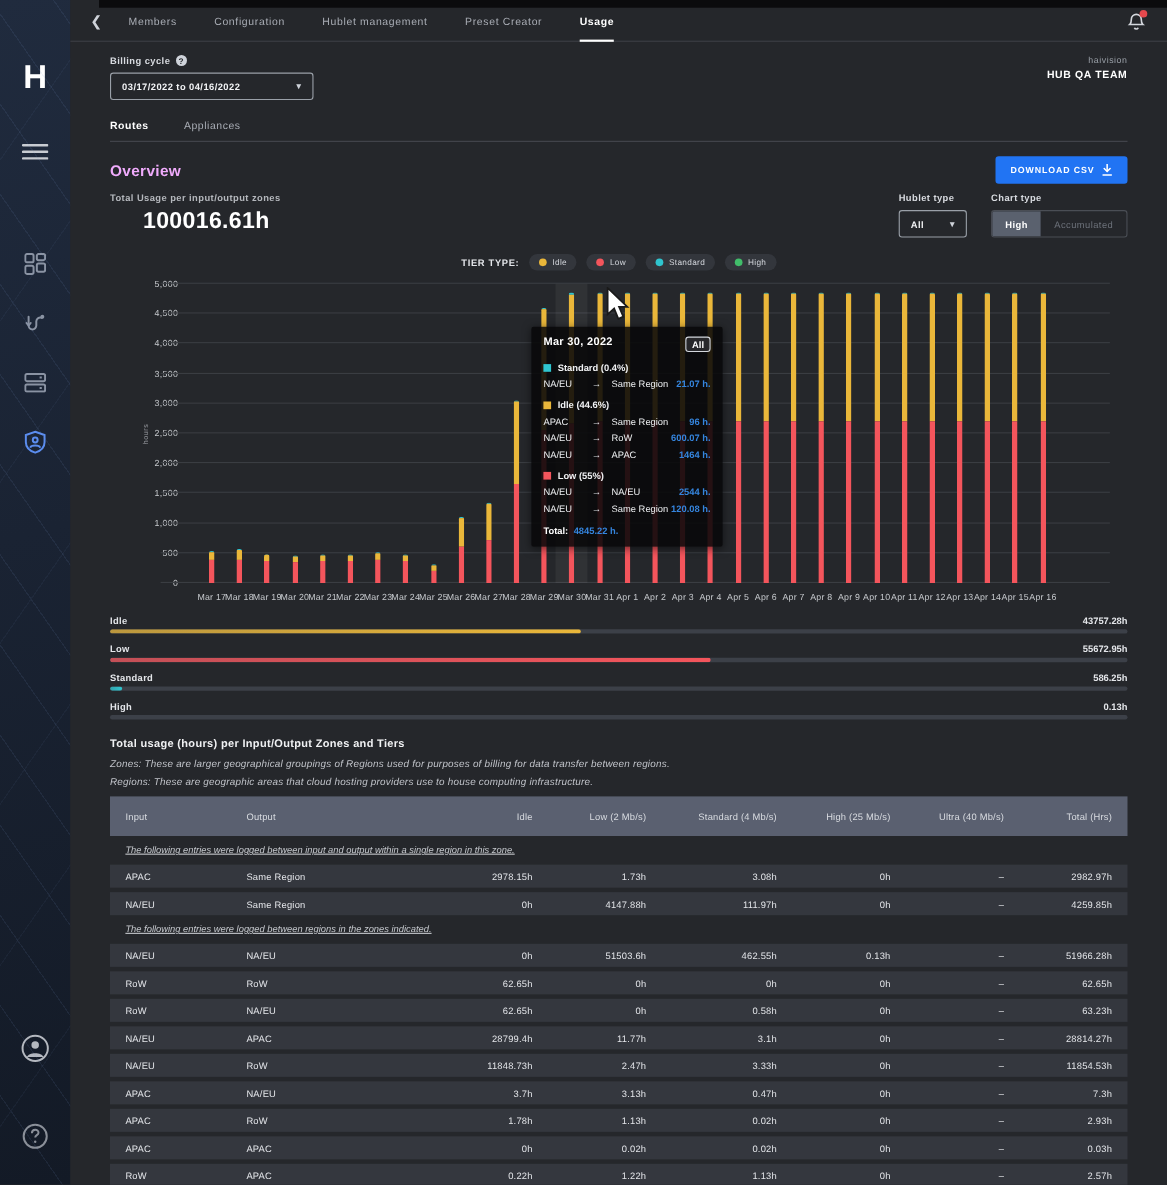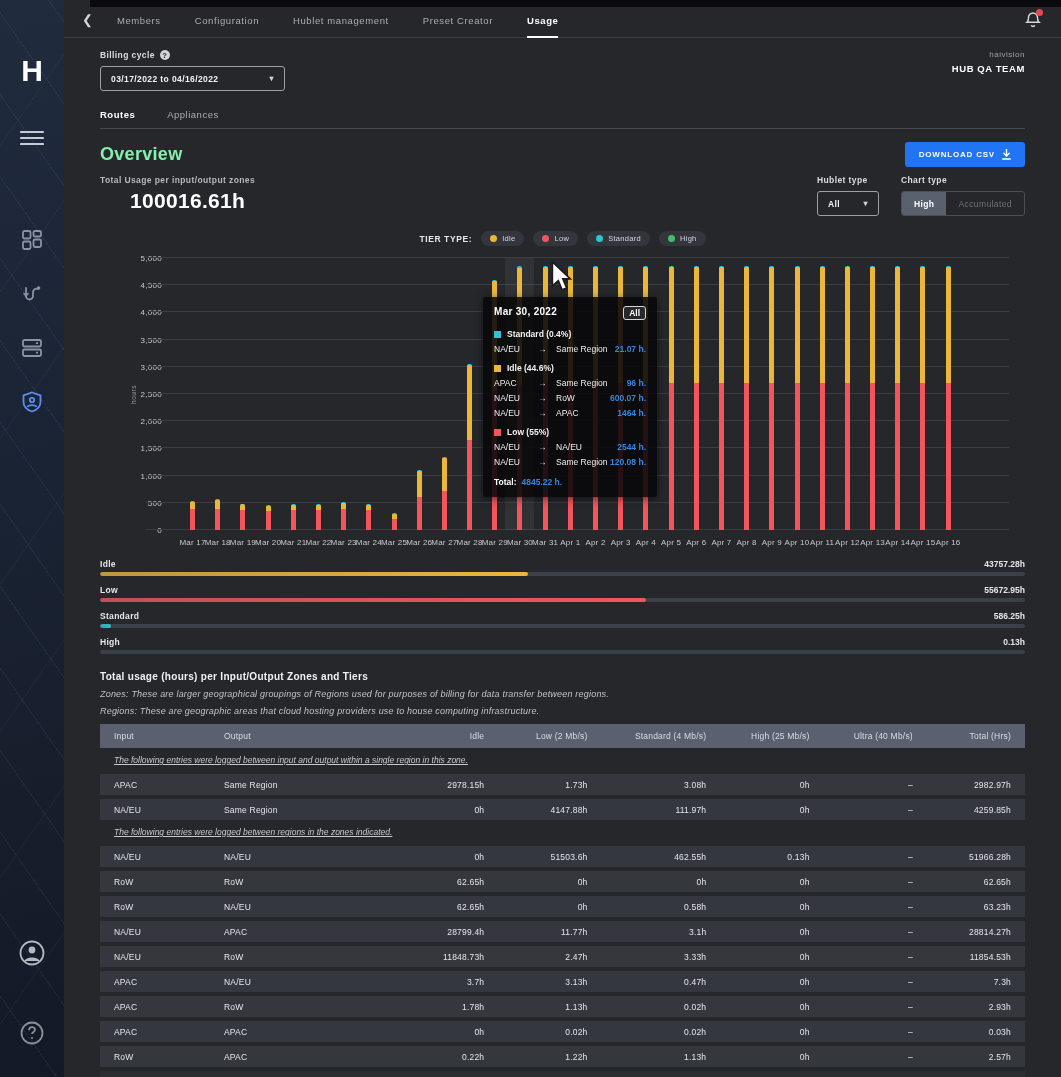--- a/index.html
+++ b/index.html
@@ -46,21 +46,21 @@
   .org .brand { font-size:8px; color:#9aa0a8; letter-spacing:0.5px; }
   .org .team { font-size:9.5px; font-weight:bold; letter-spacing:0.6px; color:#fff; margin-top:4px; }
 
   
   .subtabs { display:flex; gap:32px; margin-top:12px; border-bottom:1px solid #45484e; }
   .subtab { font-size:9.5px; letter-spacing:0.5px; color:#a9adb5; padding:6px 0 8px; cursor:pointer; }
   .subtab.active { color:#fff; font-weight:bold; }
 
   
   .ov-row { display:flex; justify-content:space-between; align-items:center; margin-top:13px; }
-  .ov-title { font-size:18px; font-weight:bold; letter-spacing:0.3px; color:#86efac; }
+  .ov-title { font-size:14px; font-weight:bold; letter-spacing:0.3px; color:#f0abfc; }
   .dl-btn { background:#2174f3; border:none; color:#fff; font-family:inherit; font-size:8px; font-weight:bold; letter-spacing:0.8px; border-radius:3px; padding:0 14px; height:25px; display:flex; align-items:center; gap:7px; cursor:pointer; }
 
   .stats-row { display:flex; justify-content:space-between; align-items:flex-start; margin-top:8px; }
   .total-label { font-size:8.5px; color:#b5b8bd; letter-spacing:0.4px;font-weight:bold; }
   .total-value { font-size:21px; font-weight:bold; color:#fff; margin:4px 0 0 30px; letter-spacing:0.3px; }
   .controls { display:flex; gap:22px; }
   .ctl-label { font-size:8.5px; font-weight:bold; color:#d9dce1; letter-spacing:0.4px; }
   .select.small { width:62px; margin-top:6px; }
   .segmented { display:flex; margin-top:6px; border:1px solid #4a4e55; border-radius:3px; overflow:hidden; height:25px; }
   .seg { font-size:8.5px; letter-spacing:0.4px; padding:0 12px; display:flex; align-items:center; color:#6d727b; cursor:pointer; }
@@ -110,21 +110,21 @@
   .track { height:4px; border-radius:2px; background:#3c4048; overflow:hidden; }
   .fill { height:100%; border-radius:2px; }
 
   
   .tbl-title { margin-top:17px; font-size:10px; font-weight:bold; color:#f0f1f3; letter-spacing:0.3px; }
   .tbl-desc { margin-top:7px; font-size:9px; font-style:italic; color:#c0c3c9; letter-spacing:0.2px; }
   .table { margin-top:8px; }
   .trow { display:grid; grid-template-columns:110px 185px 1fr 1fr 1.15fr 1fr 1fr 0.95fr; align-items:center; }
   .trow > div { padding:0 14px; font-size:8.5px; letter-spacing:0.2px; }
   .trow > div:nth-child(n+3) { text-align:right; }
-  .thead { background:#5a6070; height:24px; color:#d9dce1; }
+  .thead { background:#5a6070; height:36px; color:#d9dce1; }
   .tdata { background:#34373e; height:21px; margin-top:4px; color:#e4e6ea; }
   .tnote { height:20px; display:flex; align-items:center; padding:0 14px; font-size:8.5px; font-style:italic; color:#c6c9ce; margin-top:2px;text-decoration:underline; }
   .ttotal { background:#2b2d31; height:23px; margin-top:4px; color:#e4e6ea; border-bottom:1px solid #5a5e66; }
 
   svg { display:block; }
 </style>
 </head>
 <body>
 
 <div class="sidebar">

